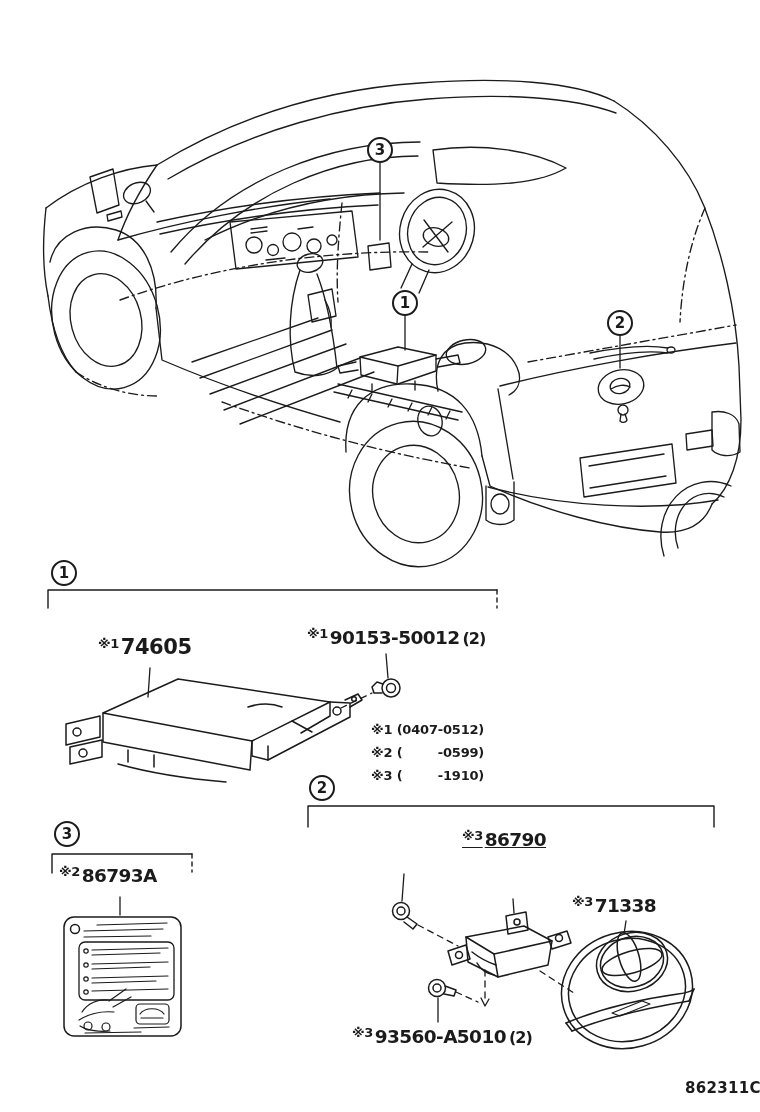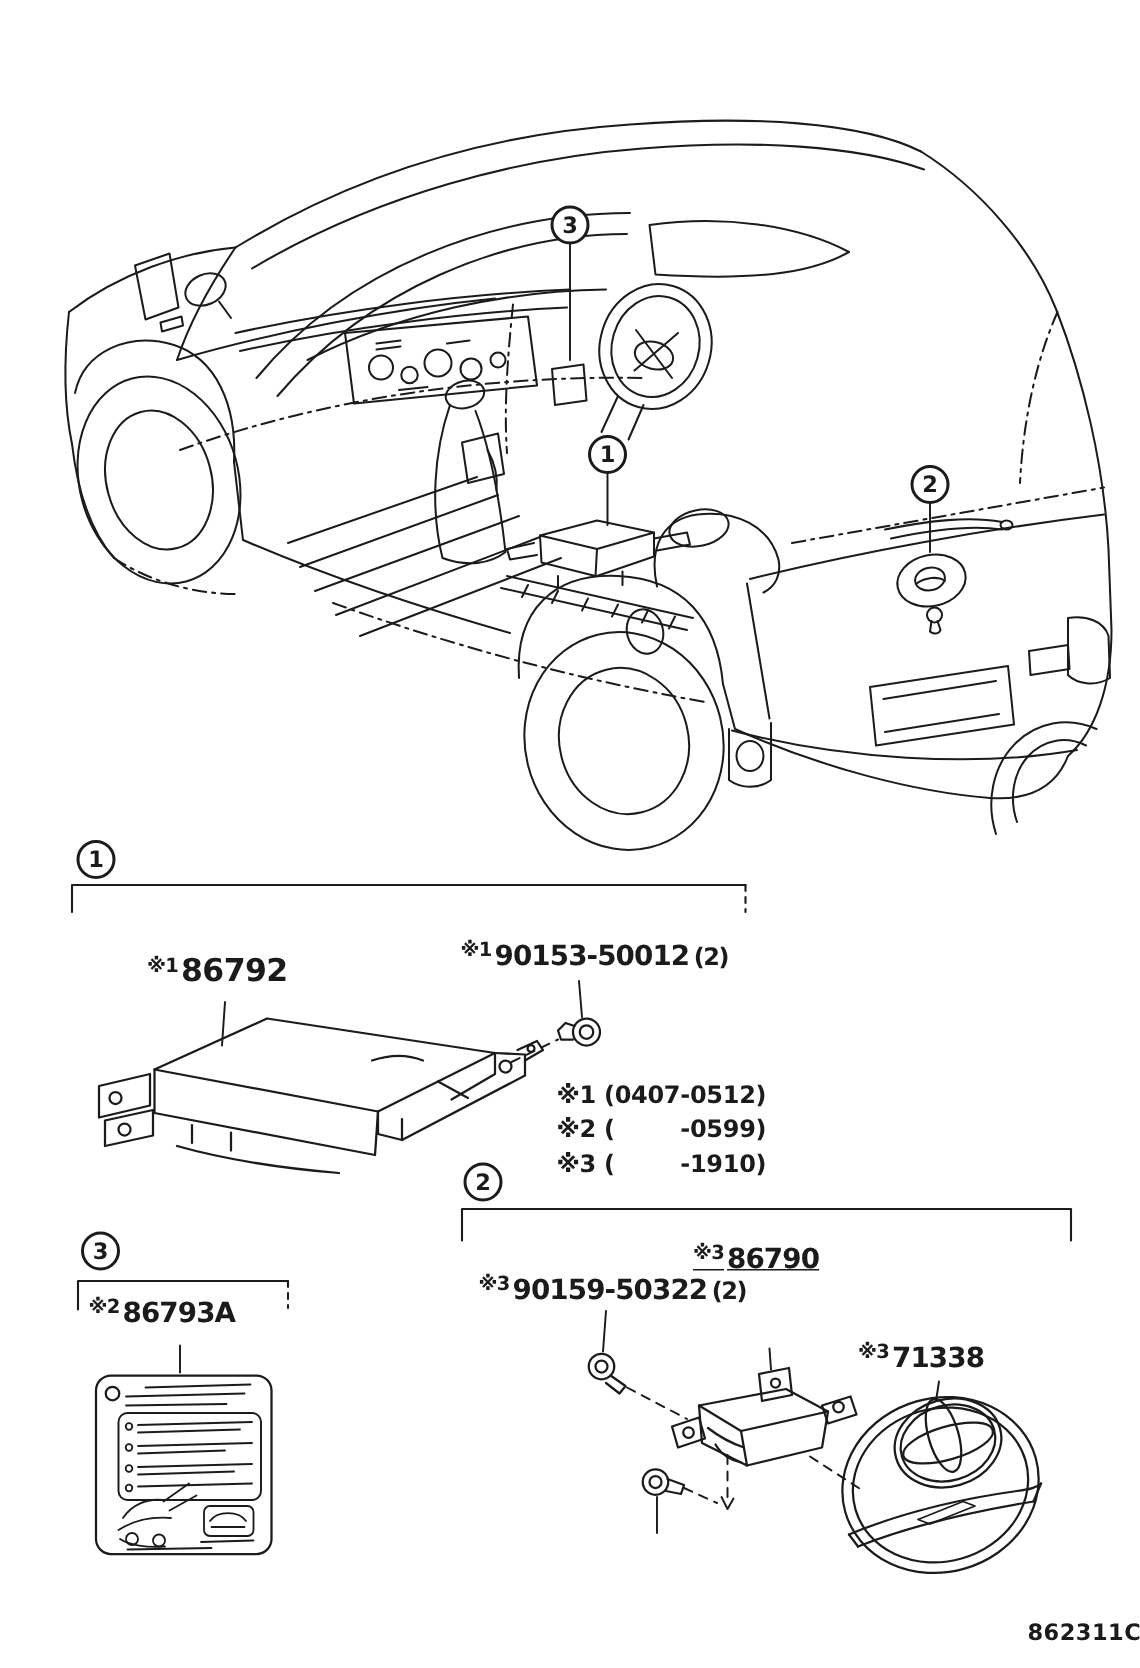--- a/index.html
+++ b/index.html
@@ -15,21 +15,21 @@
     border:2.3px solid #1b1b1b;border-radius:50%;background:#ffffff;
     display:flex;align-items:center;justify-content:center;
     font-size:15px;font-weight:bold;line-height:1;z-index:3;
   }
   .plabel{position:absolute;white-space:nowrap;font-weight:bold;z-index:3;}
   .plabel .prefix{font-size:13px;vertical-align:6px;margin-right:2px;letter-spacing:-0.5px;}
   .plabel .num{font-size:18.5px;letter-spacing:-0.6px;}
   .plabel.big .num{font-size:21px;letter-spacing:-0.4px;}
   .plabel .qty{font-size:16px;margin-left:3px;letter-spacing:-1px;}
   .notes{position:absolute;left:371px;top:718px;z-index:3;}
-  .note-row{white-space:pre;font-size:16px;font-weight:600;line-height:23px;letter-spacing:-0.2px;}
+  .note-row{white-space:pre;font-size:13px;font-weight:600;line-height:23px;letter-spacing:-0.2px;}
   .diagram-code{position:absolute;left:685px;top:1079px;font-size:15px;font-weight:bold;letter-spacing:0.3px;z-index:3;}
 </style>
 </head>
 <body>
 
 <div class="stage">
 
 <svg class="linework" width="760" height="1112" viewBox="0 0 760 1112" stroke="#1b1b1b" fill="none" stroke-width="1.35" stroke-linecap="round" stroke-linejoin="round">
 
   <g>
@@ -275,39 +275,39 @@
       <span>1</span>
     </div>
   <div class="callout" style="left:309px;top:775px;">
       <span>2</span>
     </div>
   <div class="callout" style="left:54px;top:821px;">
       <span>3</span>
     </div>
 
   <div class="plabel big" style="left:98px;top:635px;">
-    <span class="prefix">※1</span><span class="num">86792</span>
+    <span class="prefix">※1</span><span class="num">74605</span>
   </div>
   <div class="plabel" style="left:307px;top:626px;">
     <span class="prefix">※1</span><span class="num">90153-50012</span><span class="qty">(2)</span>
   </div>
 
   <div class="notes">
     <div class="note-row"><span>※1</span> <span>(0407-0512)</span></div>
     <div class="note-row"><span>※2</span> <span>(    -0599)</span></div>
     <div class="note-row"><span>※3</span> <span>(    -1910)</span></div>
   </div>
 
-  <div class="plabel" style="left:319px;top:849px;">
-    <span class="prefix">※3</span><span class="num">90159-50322</span><span class="qty">(2)</span>
-  </div>
   <div class="plabel" style="left:462px;top:828px;text-decoration:underline;">
     <span class="prefix">※3</span><span class="num">86790</span>
   </div>
   <div class="plabel" style="left:572px;top:894px;">
     <span class="prefix">※3</span><span class="num">71338</span>
   </div>
+  <div class="plabel" style="left:352px;top:1025px;">
+    <span class="prefix">※3</span><span class="num">93560-A5010</span><span class="qty">(2)</span>
+  </div>
   <div class="plabel" style="left:59px;top:864px;">
     <span class="prefix">※2</span><span class="num">86793A</span>
   </div>
 
   <div class="diagram-code">862311C</div>
 </div>
 
 </body></html>

